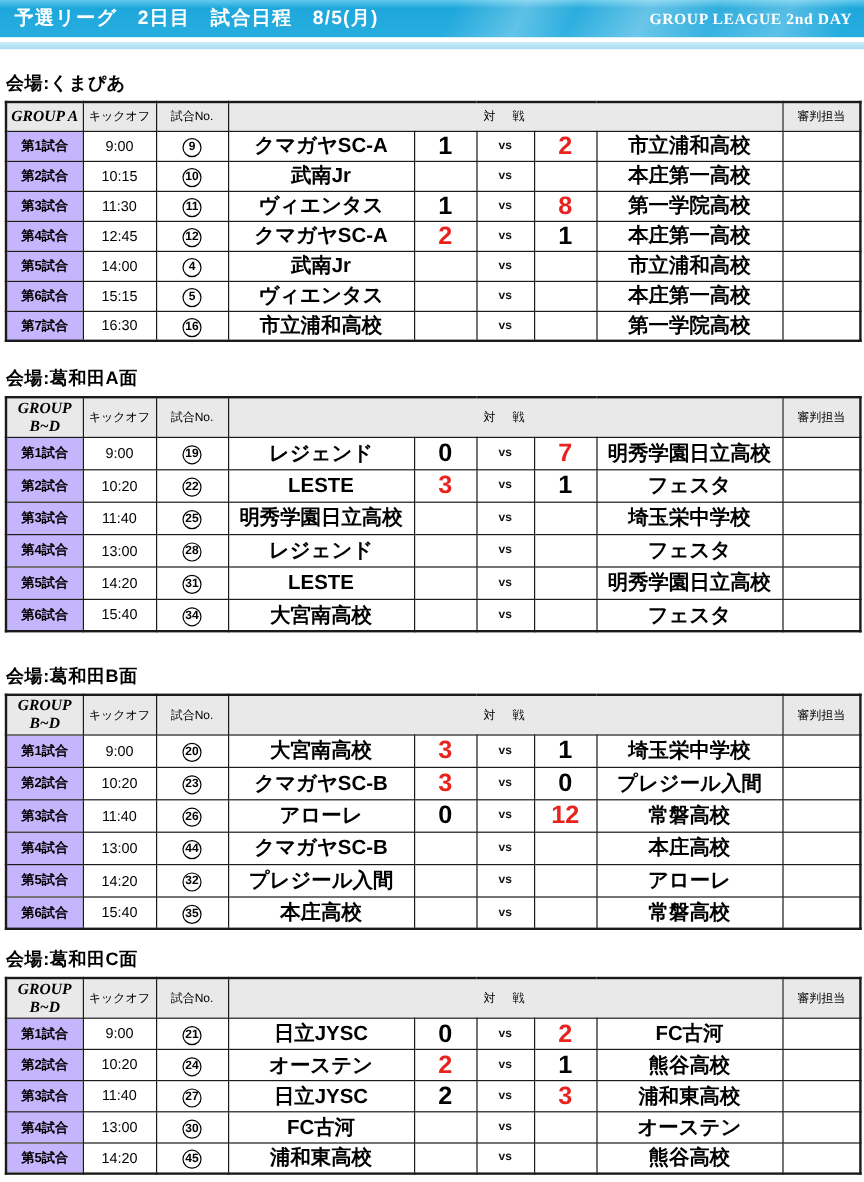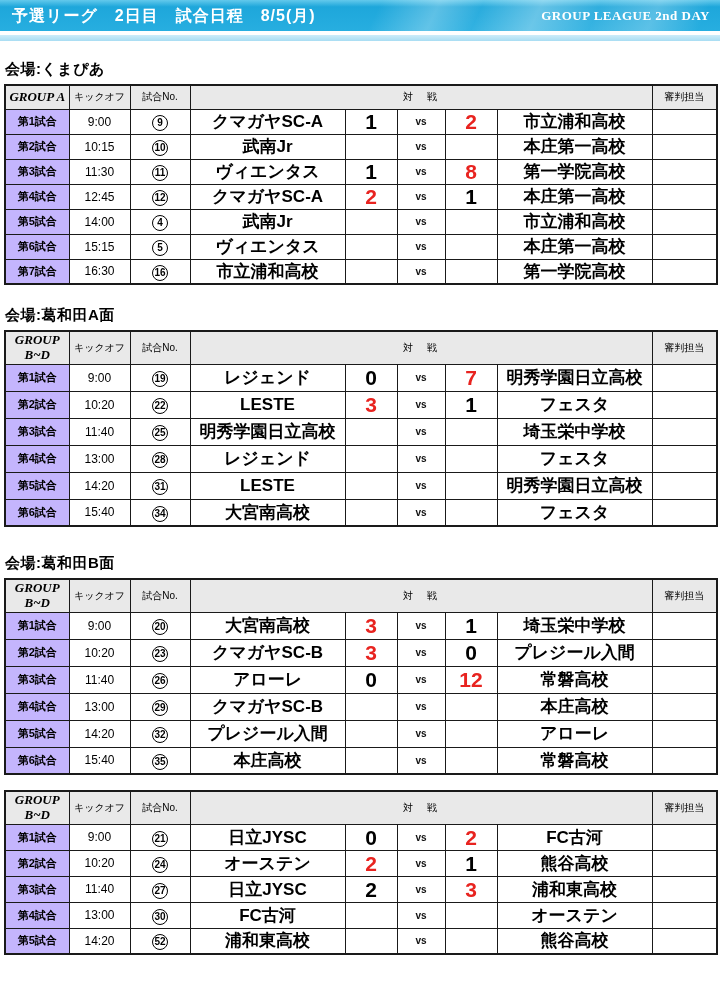--- a/index.html
+++ b/index.html
@@ -375,21 +375,21 @@
             <td class="team">アローレ</td>
             <td class="score">0</td>
             <td class="vs-cell">vs</td>
             <td class="score win">12</td>
             <td class="team">常磐高校</td>
             <td></td>
           </tr>
           <tr>
             <td class="match-label">第4試合</td>
             <td class="time">13:00</td>
-            <td class="no"><span class="circled">29</span></td>
+            <td class="no"><span class="circled">44</span></td>
             <td class="team">クマガヤSC-B</td>
             <td class="score"></td>
             <td class="vs-cell">vs</td>
             <td class="score"></td>
             <td class="team">本庄高校</td>
             <td></td>
           </tr>
           <tr>
             <td class="match-label">第5試合</td>
             <td class="time">14:20</td>
@@ -410,20 +410,21 @@
             <td class="vs-cell">vs</td>
             <td class="score"></td>
             <td class="team">常磐高校</td>
             <td></td>
           </tr>
         </tbody>
     </table>
   </section>
 
   <section class="venue venue4">
+    <h2 class="venue-title">会場:葛和田C面</h2>
     <table class="schedule">
       <colgroup>
         <col style="width:64px">
           <col style="width:61px">
           <col style="width:60px">
         <col style="width:155px">
           <col style="width:52px">
           <col style="width:48px">
         <col style="width:52px">
           <col style="width:155px">
@@ -479,21 +480,21 @@
             <td class="team">FC古河</td>
             <td class="score"></td>
             <td class="vs-cell">vs</td>
             <td class="score"></td>
             <td class="team">オーステン</td>
             <td></td>
           </tr>
           <tr>
             <td class="match-label">第5試合</td>
             <td class="time">14:20</td>
-            <td class="no"><span class="circled">52</span></td>
+            <td class="no"><span class="circled">45</span></td>
             <td class="team">浦和東高校</td>
             <td class="score"></td>
             <td class="vs-cell">vs</td>
             <td class="score"></td>
             <td class="team">熊谷高校</td>
             <td></td>
           </tr>
         </tbody>
     </table>
   </section>

